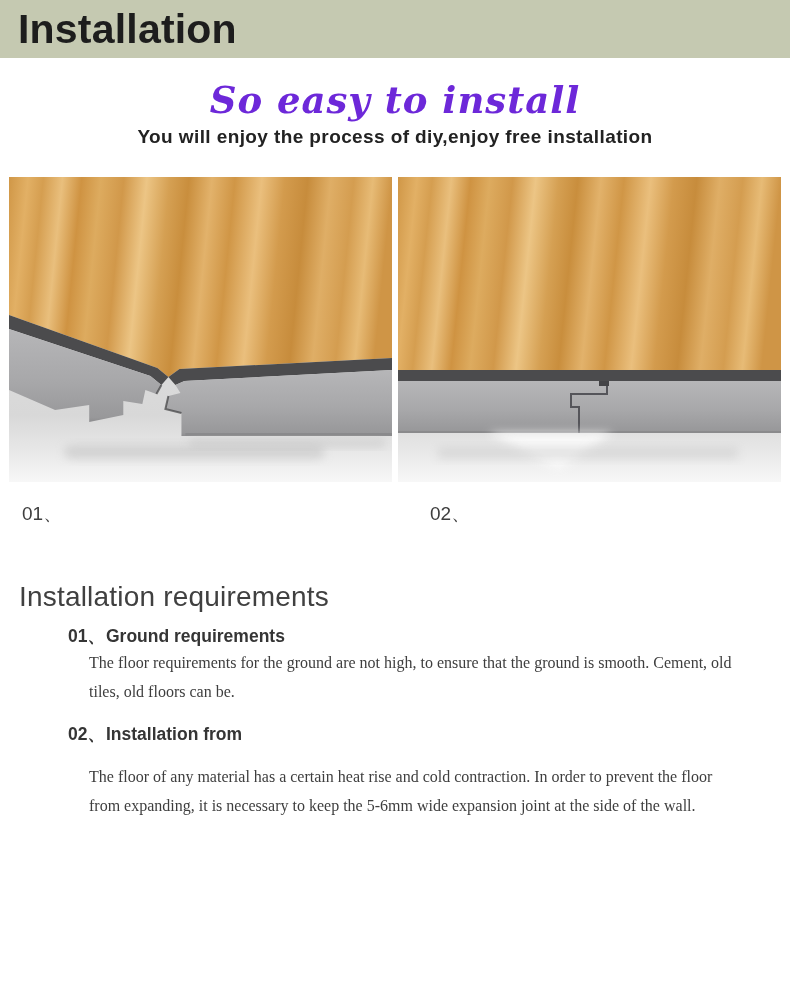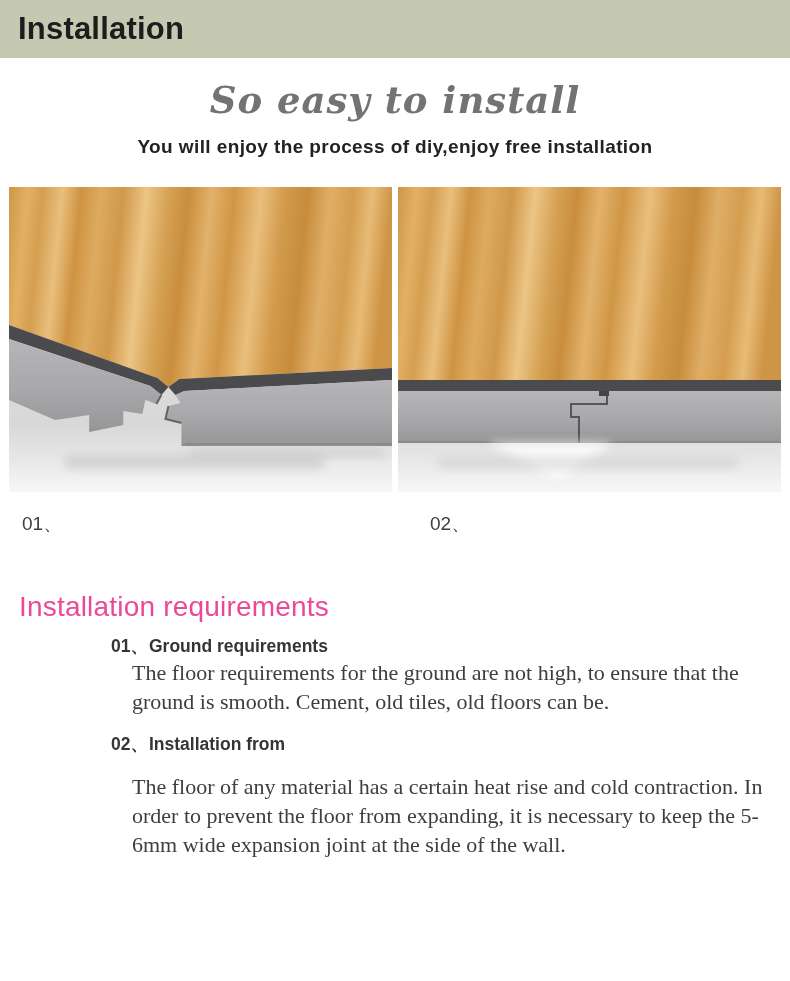--- a/index.html
+++ b/index.html
@@ -7,63 +7,63 @@
     width:790px;height:981px;overflow:hidden;background:#ffffff;
     font-family:"Liberation Sans",sans-serif;
     -webkit-font-smoothing:antialiased;
   }
   
   .banner{
     height:58px;display:flex;align-items:center;
     padding-left:18px;box-sizing:border-box;
   }
   .banner-title{
-    font-size:31px;font-weight:600;color:#1d1d1d;letter-spacing:.2px;
+    font-size:41px;font-weight:600;color:#1d1d1d;letter-spacing:.2px;
   }
   
   .hero-title{
     margin-top:18px;text-align:center;
     font-family:"DejaVu Serif","Liberation Serif",serif;
     font-style:italic;font-weight:700;
-    font-size:37px;line-height:48px;color:#737373;letter-spacing:1px;
+    font-size:37px;line-height:48px;color:#6d28d9;letter-spacing:1px;
   }
   .hero-subtitle{
-    margin-top:10px;text-align:center;
+    margin-top:0;text-align:center;
     font-size:19px;line-height:26px;font-weight:700;color:#222222;
     letter-spacing:.4px;
   }
   
   .figures{
     display:flex;gap:6px;padding:0 9px;margin-top:27px;
   }
   .figure{flex:1;height:305px;background:#ededed;overflow:hidden;}
   .figure svg{display:block;width:100%;height:100%;}
   
   .captions{display:flex;margin-top:18px;color:#3e3e3e;}
   .caption{display:flex;font-size:19px;line-height:28px;}
   .caption-1{margin-left:22px;width:368px;box-sizing:border-box;}
   .caption-2{margin-left:40px;}
   .cap-num{white-space:nowrap;margin-right:2px;}
   .caption-1 .cap-text{width:262px;}
   
   .req-heading{
     margin:52px 8px 0 19px;
-    font-size:28px;line-height:34px;font-weight:400;color:#ec4899;
+    font-size:28px;line-height:34px;font-weight:400;color:#404040;
     letter-spacing:.2px;
   }
   .req-items{margin:10px 0 0 68px;}
-  .req-item{margin-bottom:16px;margin-left:43px;}
+  .req-item{margin-bottom:16px;}
   .item-title{
     font-size:17.5px;line-height:24px;font-weight:700;color:#353535;
   }
   .item-title .num{margin-right:1px;}
   .item-body{
     margin-left:21px;max-width:645px;
     font-family:"Liberation Serif",serif;
-    font-size:22px;line-height:29px;color:#3e3e3e;
+    font-size:16px;line-height:29px;color:#3e3e3e;
   }
 </style>
 </head>
 <body>
 
 <svg width="0" height="0" style="position:absolute" aria-hidden="true">
   <defs>
     <linearGradient id="wood" x1="0" y1="0" x2="1" y2="0" gradientTransform="rotate(3)">
       <stop offset="0" stop-color="#d09747"></stop>
       <stop offset="0.05" stop-color="#e2b065"></stop>

